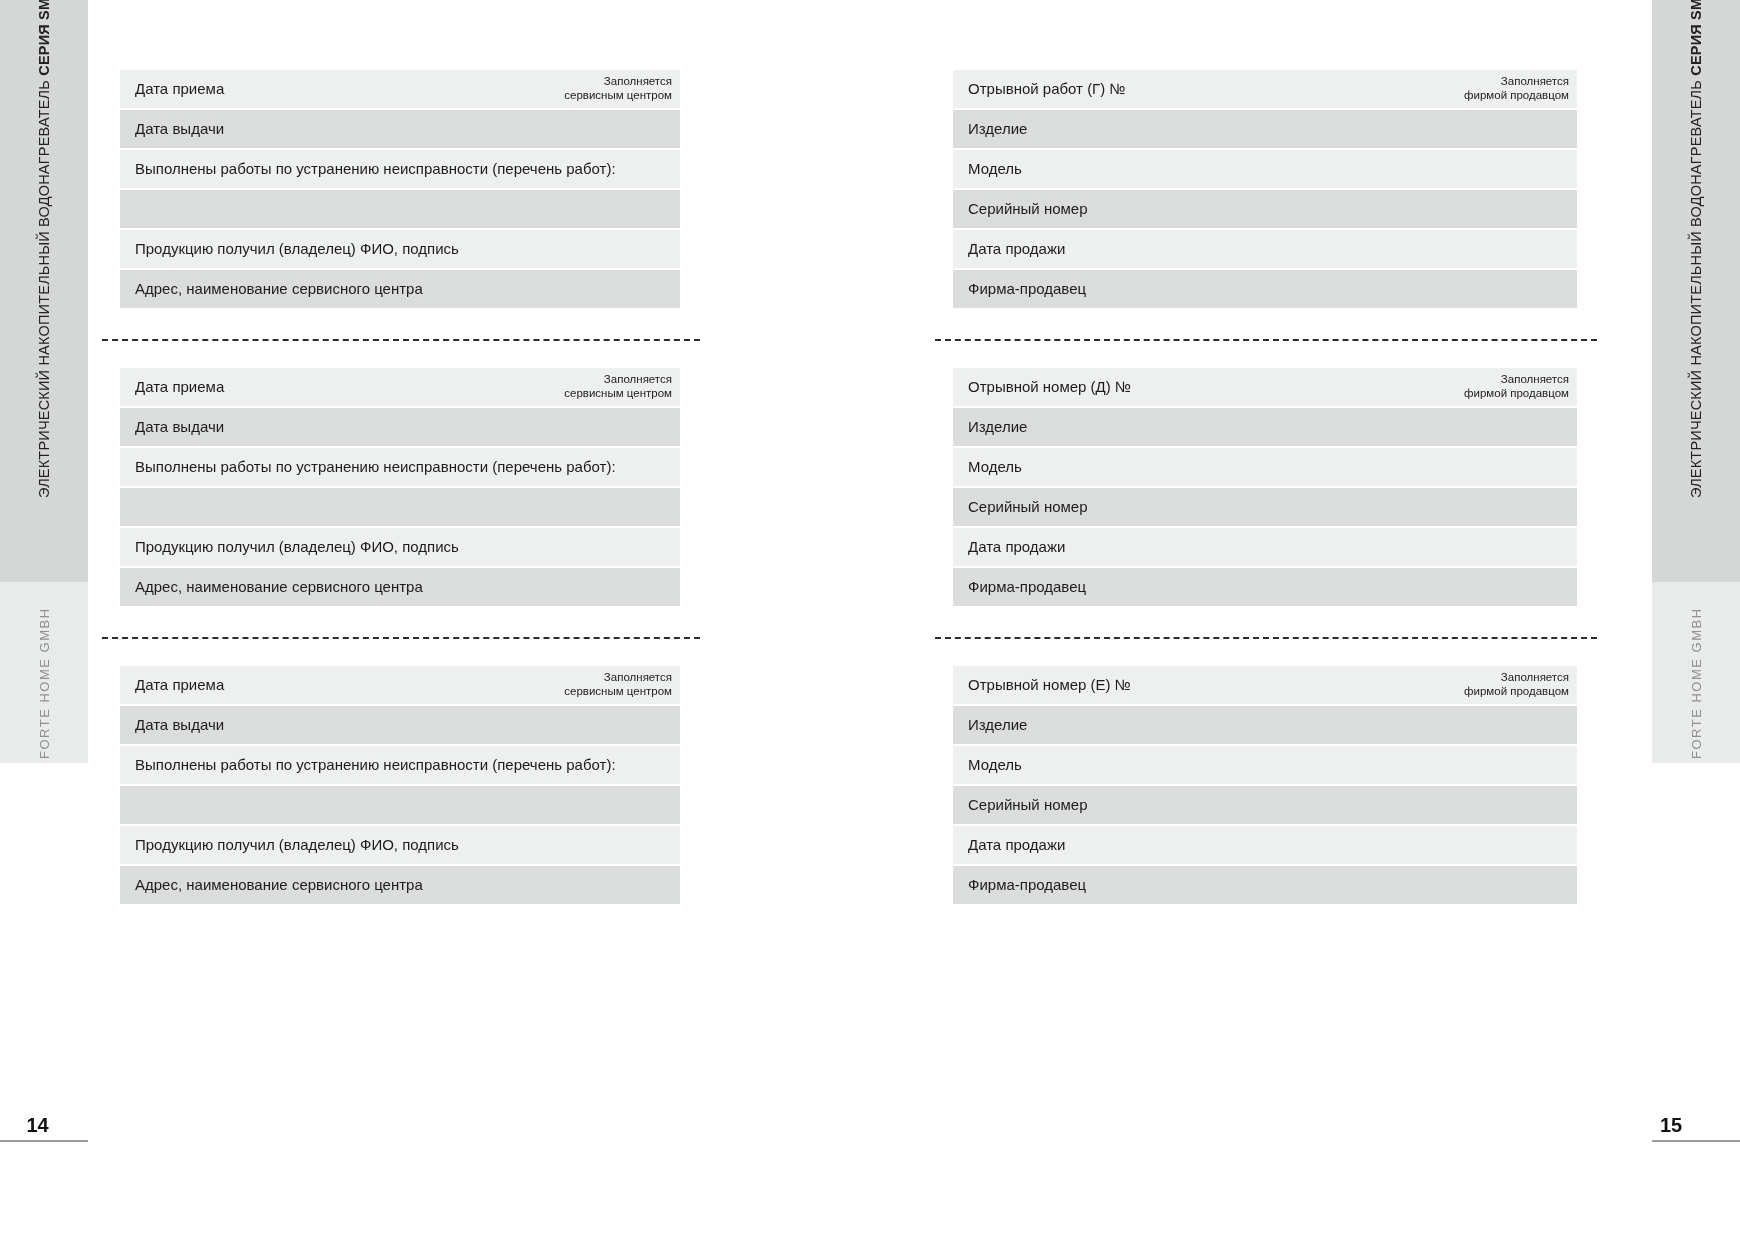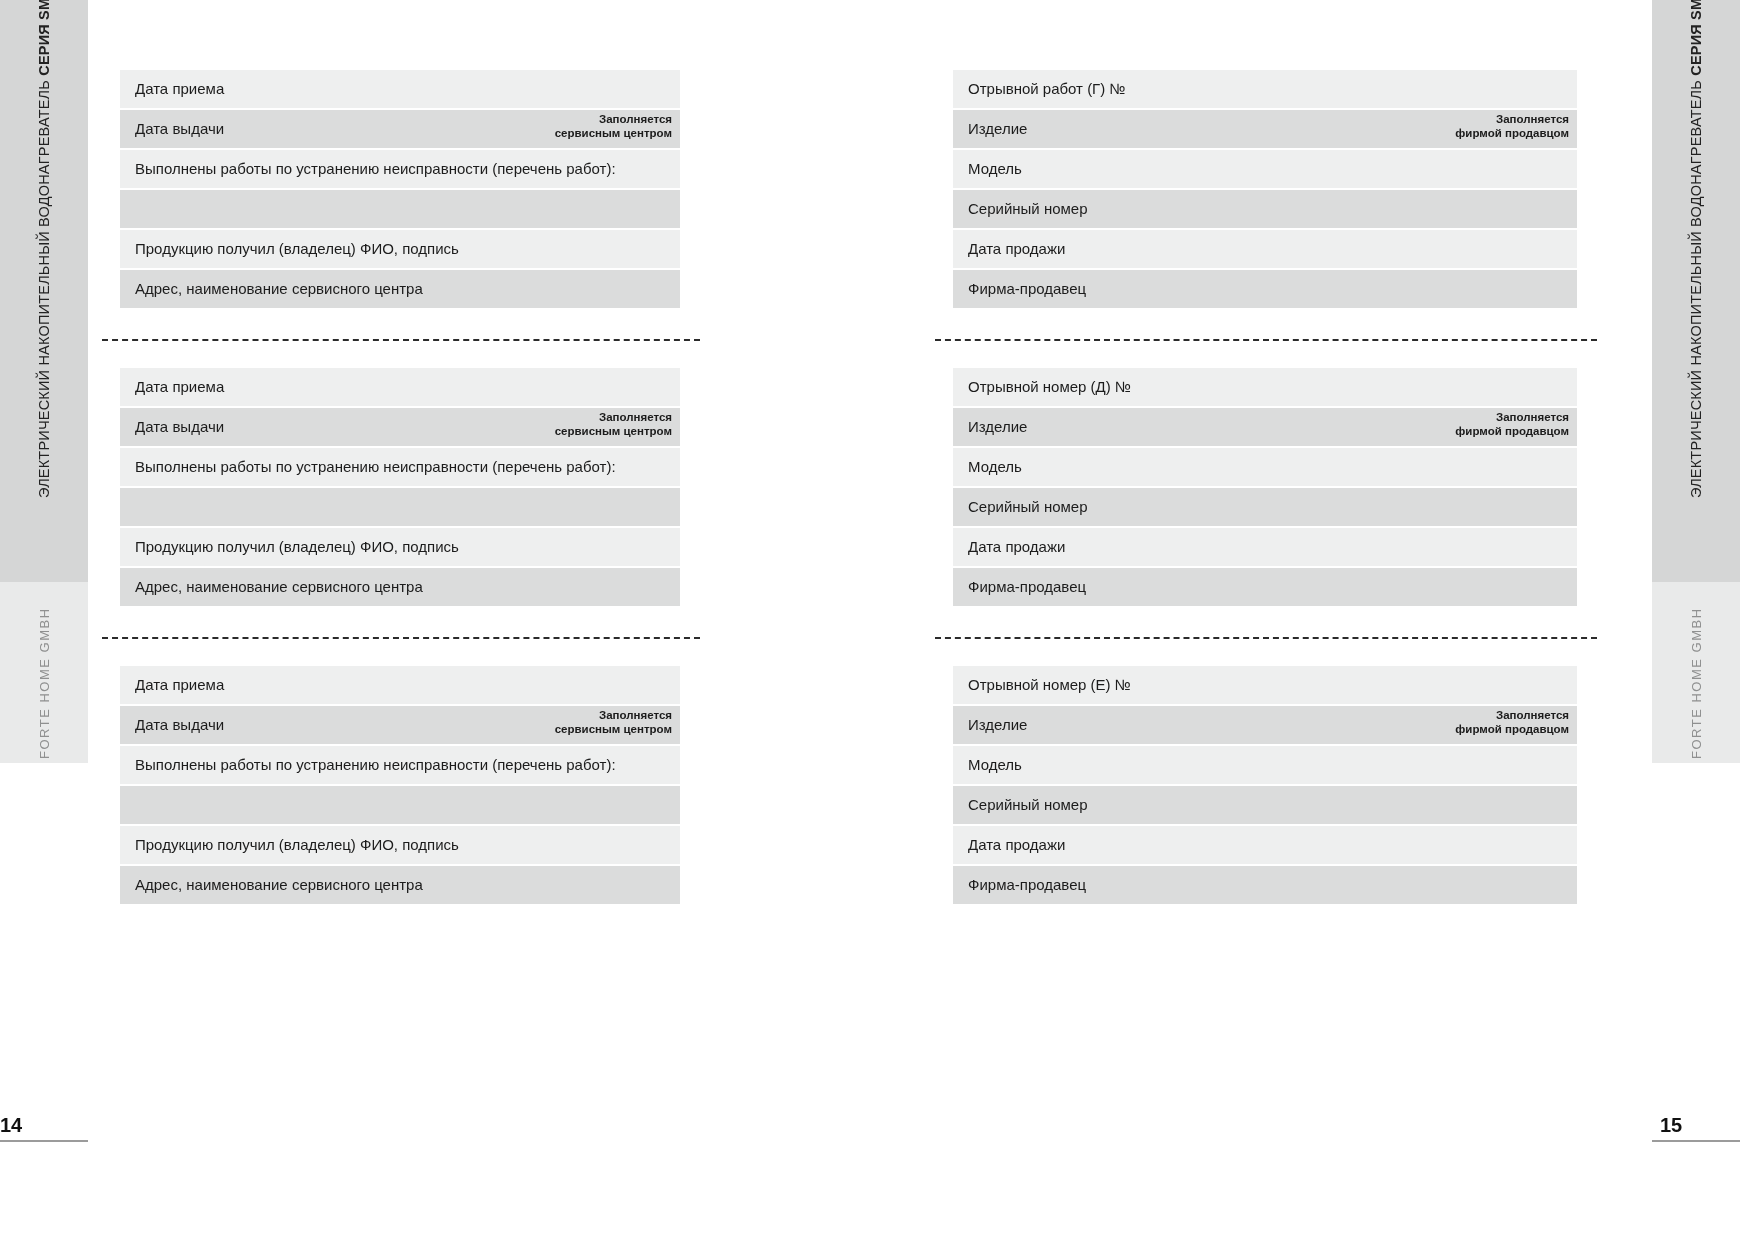--- a/index.html
+++ b/index.html
@@ -32,34 +32,34 @@
   .vtitle b{font-weight:bold;}
   .vbrand{
     position:absolute;bottom:4px;left:50%;height:138px;
     writing-mode:vertical-rl;transform:translateX(-50%) rotate(180deg);
     font-size:13px;letter-spacing:1.5px;color:var(--brand-text);white-space:nowrap;
   }
   
   .page-blocks{position:absolute;top:70px;}
   #page-left-blocks{left:120px;width:560px;}
   #page-right-blocks{left:953px;width:624px;}
-  .row{height:38px;margin-bottom:2px;display:flex;justify-content:space-between;flex-direction:column;}
+  .row{height:38px;margin-bottom:2px;display:flex;justify-content:space-between;}
   .row.light{background:var(--row-light);}
   .row.dark{background:var(--row-dark);}
   .row-label{padding-left:15px;line-height:38px;font-size:15px;white-space:nowrap;}
   .corner-note{padding:5px 8px 0 0;text-align:right;font-size:11.5px;line-height:13.5px;}
-  .note-line{display:block;font-weight:bold;}
+  .note-line{display:block;}
   .cut-line{
     height:0;border-top:2px dashed var(--dash);
     margin:31px -20px 27px -18px;
   }
   
   .pagenum{position:absolute;top:1110px;width:88px;height:30px;line-height:30px;
     font-size:20px;font-weight:bold;box-sizing:border-box;color:#111;}
-  #pagenum-left{left:0;text-align:left;padding-right:13px;}
+  #pagenum-left{left:0;text-align:center;padding-right:13px;}
   #pagenum-right{left:1644px;text-align:left;padding-left:16px;}
   .pagerule{position:absolute;top:1140px;width:88px;height:2px;background:var(--page-rule);}
   #pagerule-left{left:0;}
   #pagerule-right{left:1652px;}
 </style>
 </head>
 <body>
 
 <div>
 

